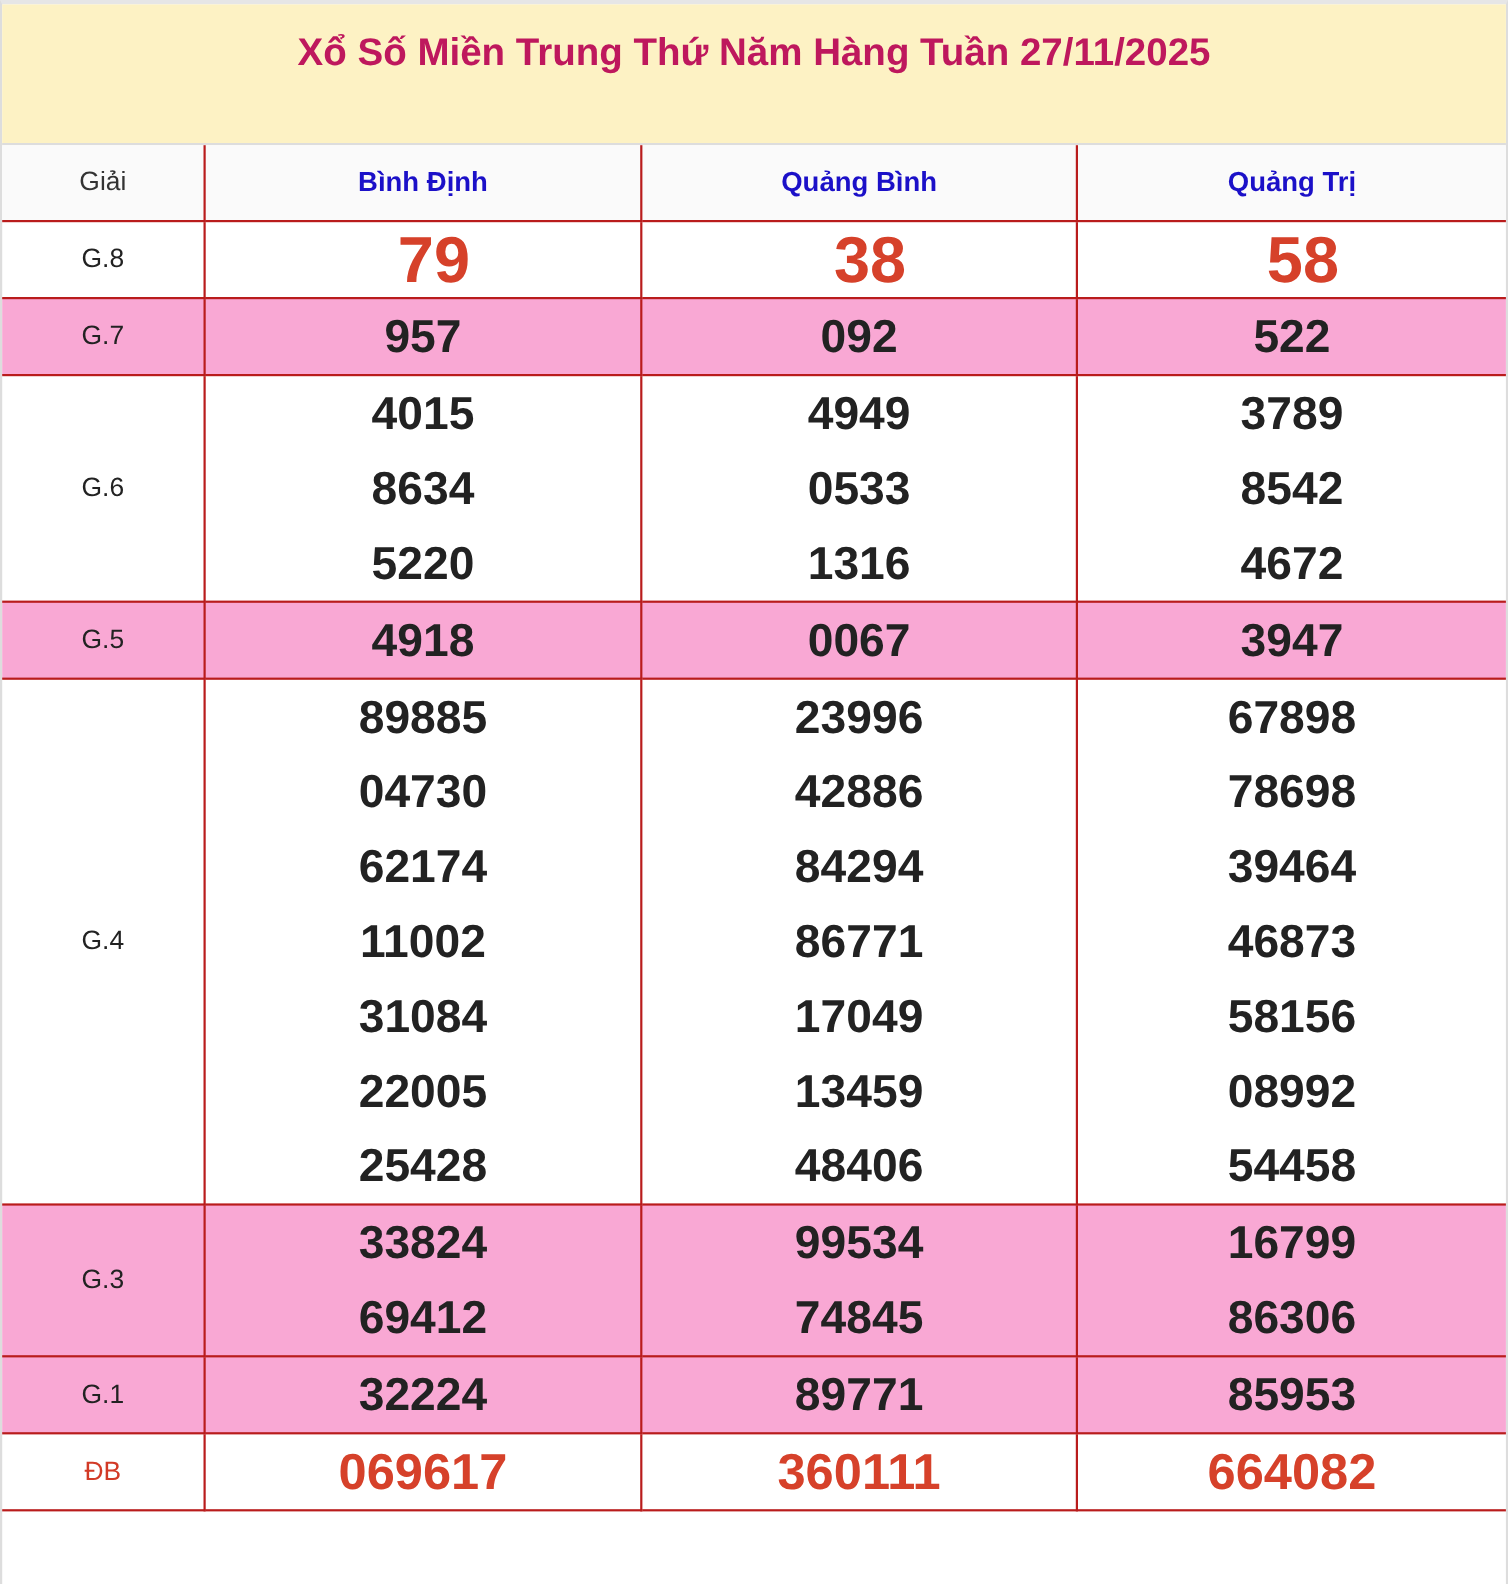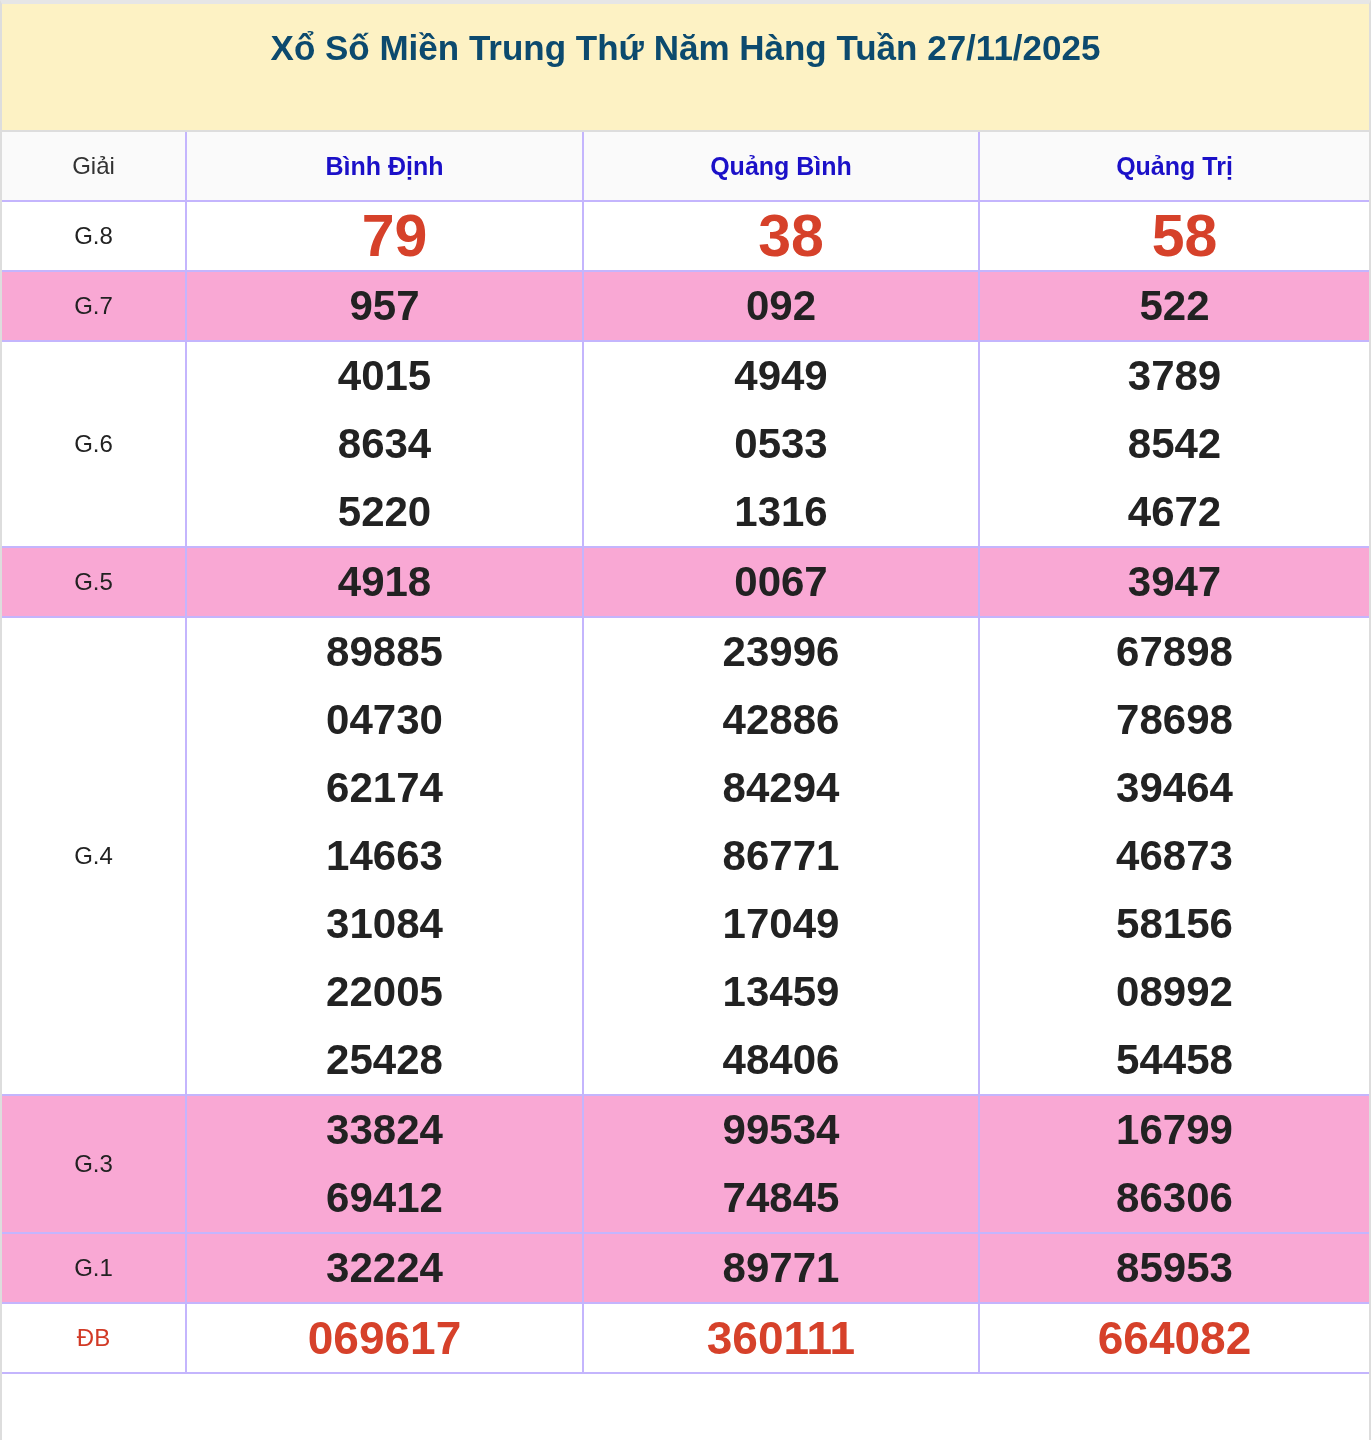--- a/index.html
+++ b/index.html
@@ -1,26 +1,26 @@
 <!DOCTYPE html>
 <html><head>
 <meta charset="utf-8">
 <style>
   html, body { margin:0; padding:0; background:#ffffff; }
   body { width:1371px; height:1440px; overflow:hidden; font-family:"Liberation Sans", sans-serif; }
   .wrap { position:absolute; left:0; top:0; width:1371px; height:1440px; box-sizing:border-box; border-left:2px solid #dddddd; border-right:2px solid #dddddd; border-top:4px solid #e6e6e6; }
   .banner { height:128px; background:#fdf2c4; border-bottom:2px solid #dddddd; text-align:center; box-sizing:border-box; }
-  .title { color:#0c4a6e; font-weight:bold; font-size:35px; padding-top:24px; line-height:40px; margin:0; }
+  .title { color:#be185d; font-weight:bold; font-size:35px; padding-top:24px; line-height:40px; margin:0; }
   .sub { color:#2f4a8a; font-size:24px; margin-top:11px; line-height:28px; }
   .sub a { color:#2f4a8a; text-decoration:none; }
   table { border-collapse:collapse; width:100%; table-layout:fixed; }
   col.c0 { width:184px; }
   col.c1 { width:397px; }
   col.c2 { width:396px; }
-  td, th { border:2px solid #c4b5fd; text-align:center; vertical-align:middle; padding:0; }
+  td, th { border:2px solid #b91c1c; text-align:center; vertical-align:middle; padding:0; }
   tr:first-child th { border-top:none; }
   td:first-child, th:first-child { border-left:none; }
   td:last-child, th:last-child { border-right:none; }
   th { height:68px; background:#fafafa; font-size:25px; font-weight:bold; color:#1b10c8;text-align:center; }
   th.giai { font-weight:normal; color:#333333; font-size:24px; }
   td.label { font-size:24px; color:#222222; }
   td.label.db { color:#d23a26; }
   tr.alt td { background:#f9a8d4; }
   .num { font-family:"Liberation Sans", sans-serif; font-weight:bold; font-size:42px; color:#222222; line-height:68px; display:block; letter-spacing:0px; }
   .num.red { color:#d6412a; font-size:59px;margin-left:20px; }
@@ -108,21 +108,21 @@
             <span class="num">3947</span>
           </td>
       </tr>
 
       <tr>
         <td class="label">G.4</td>
         <td>
           <span class="num">89885</span>
           <span class="num">04730</span>
           <span class="num">62174</span>
-          <span class="num">14663</span>
+          <span class="num">11002</span>
           <span class="num">31084</span>
           <span class="num">22005</span>
           <span class="num">25428</span>
         </td>
         <td>
           <span class="num">23996</span>
           <span class="num">42886</span>
           <span class="num">84294</span>
           <span class="num">86771</span>
           <span class="num">17049</span>

